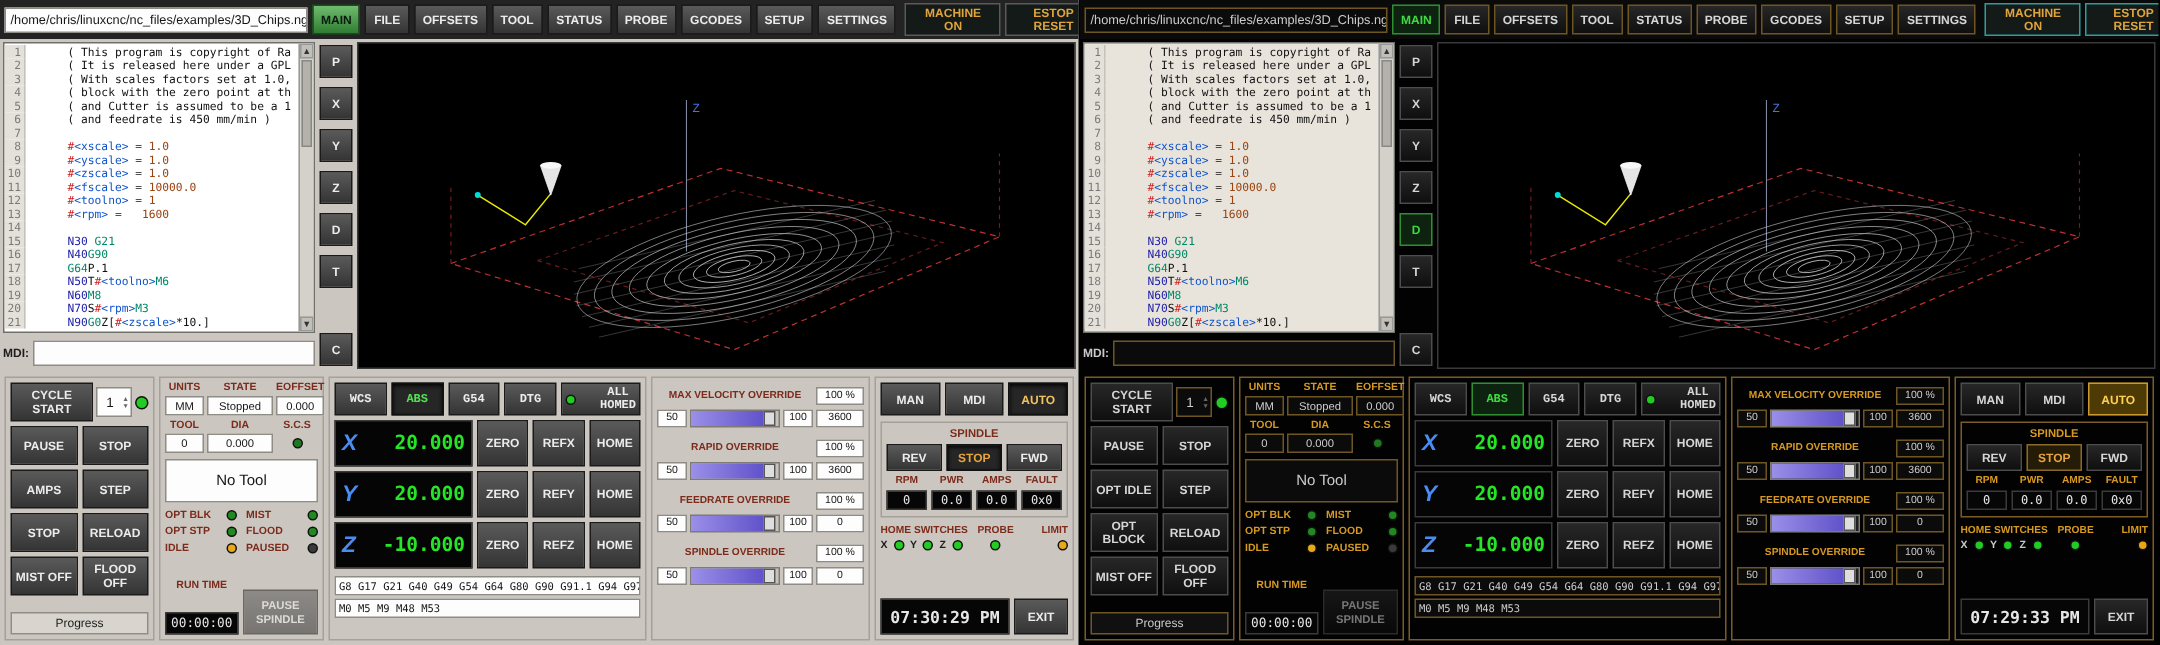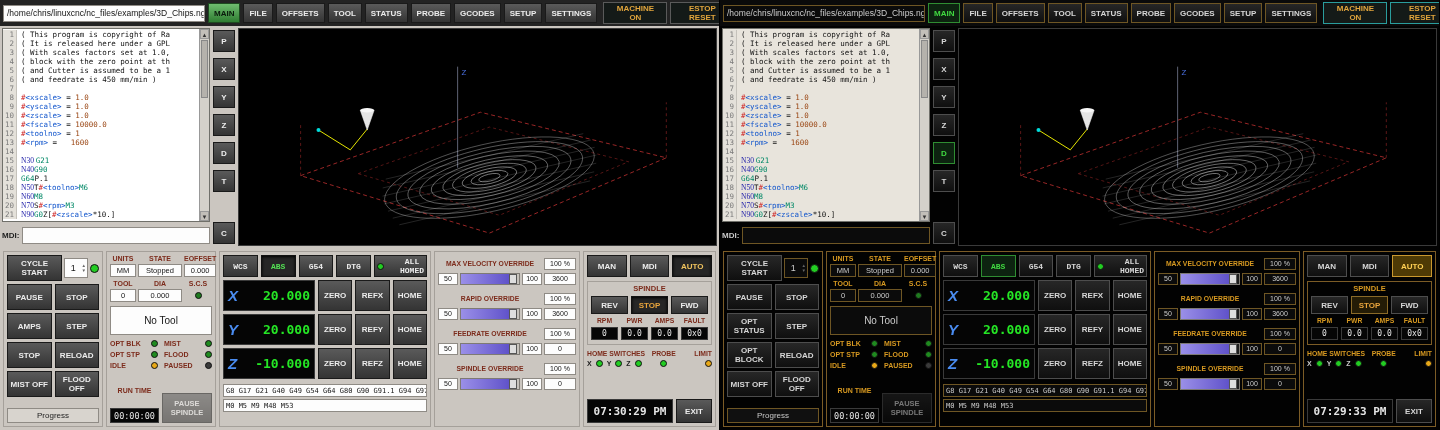--- a/index.html
+++ b/index.html
@@ -34,22 +34,22 @@
   .tb-spacer{flex:1;}
   .mach-btn{width:64px;height:22px;display:flex;flex-direction:column;align-items:center;justify-content:center;line-height:9px;font-size:8px;font-weight:bold;background:#141a18;color:#e0a43c;border:1px solid var(--mach-border);font-family:inherit;cursor:pointer;flex:none;}
 
   
   .mainrow{flex:none;height:222px;display:flex;padding:2px;gap:2px;}
   .left-col{width:208px;display:flex;flex-direction:column;gap:2px;flex:none;}
   .gcode-editor{flex:1;background:var(--editor-bg);border:1px solid #70706a;display:flex;overflow:hidden;}
   .gcode-lines{flex:1;font-family:"DejaVu Sans Mono",monospace;font-size:7.5px;line-height:9px;overflow:hidden;padding-top:1px;color:#111;}
   .gline{display:flex;white-space:pre;}
   .lnum{width:14px;text-align:right;padding-right:2px;color:#7a7a7a;background:#e4e1da;border-right:1px solid #c5c2bb;flex:none;}
-  .lcode{padding-left:4px;}
-  .c-cm{color:#111;} .c-op{color:#c22;} .c-var{color:#15c;} .c-pl{color:#111;} .c-num{color:#941;} .c-nw{color:#22a;font-family:Liberation Serif, serif;} .c-gw{color:#086;} .c-mw{color:#086;}
+  .lcode{padding-left:4px;margin-left:24px;}
+  .c-cm{color:#111;} .c-op{color:#c22;} .c-var{color:#15c;} .c-pl{color:#111;} .c-num{color:#941;} .c-nw{color:#22a;} .c-gw{color:#086;} .c-mw{color:#086;}
   .scrollbar{width:10px;background:#d4d1ca;border-left:1px solid #999;display:flex;flex-direction:column;font-size:6px;color:#333;flex:none;}
   .sb-btn{height:10px;text-align:center;line-height:10px;background:#c2bfb9;border:1px solid #999;cursor:pointer;}
   .sb-thumb{height:58px;margin:1px;background:#b5b2ac;border:1px solid #888;cursor:pointer;}
   .sb-space{flex:1;}
   .mdi-row{height:22px;display:flex;align-items:center;gap:3px;flex:none;}
   .mdi-label{font-size:8px;font-weight:bold;color:var(--text);}
   .mdi-input{flex:1;height:17px;background:var(--entry-bg);border:1px solid var(--entry-border);color:var(--entry-text);font-size:9px;font-family:inherit;padding:0 3px;}
 
   .view-col{width:24px;display:flex;flex-direction:column;gap:6px;align-items:center;padding:2px 0;flex:none;}
   .view-btn{width:22px;height:22px;font-size:10px;flex:none;}
@@ -638,21 +638,21 @@
           <span class="spin-arrows">
             <span>▲</span>
             <span>▼</span>
           </span>
         </div>
         <span class="led" style="background: rgb(34, 204, 34);"></span>
       </div>
       <div class="ctl-grid">
         <button class="btn ctl-btn">PAUSE</button>
         <button class="btn ctl-btn">STOP</button>
-        <button class="btn ctl-btn">OPT STATUS</button>
+        <button class="btn ctl-btn">OPT IDLE</button>
         <button class="btn ctl-btn">STEP</button>
         <button class="btn ctl-btn">OPT BLOCK</button>
         <button class="btn ctl-btn">RELOAD</button>
         <button class="btn ctl-btn">MIST OFF</button>
         <button class="btn ctl-btn">FLOOD OFF</button>
       </div>
       <div class="progress">
         <span>Progress</span>
       </div>
     </div>

